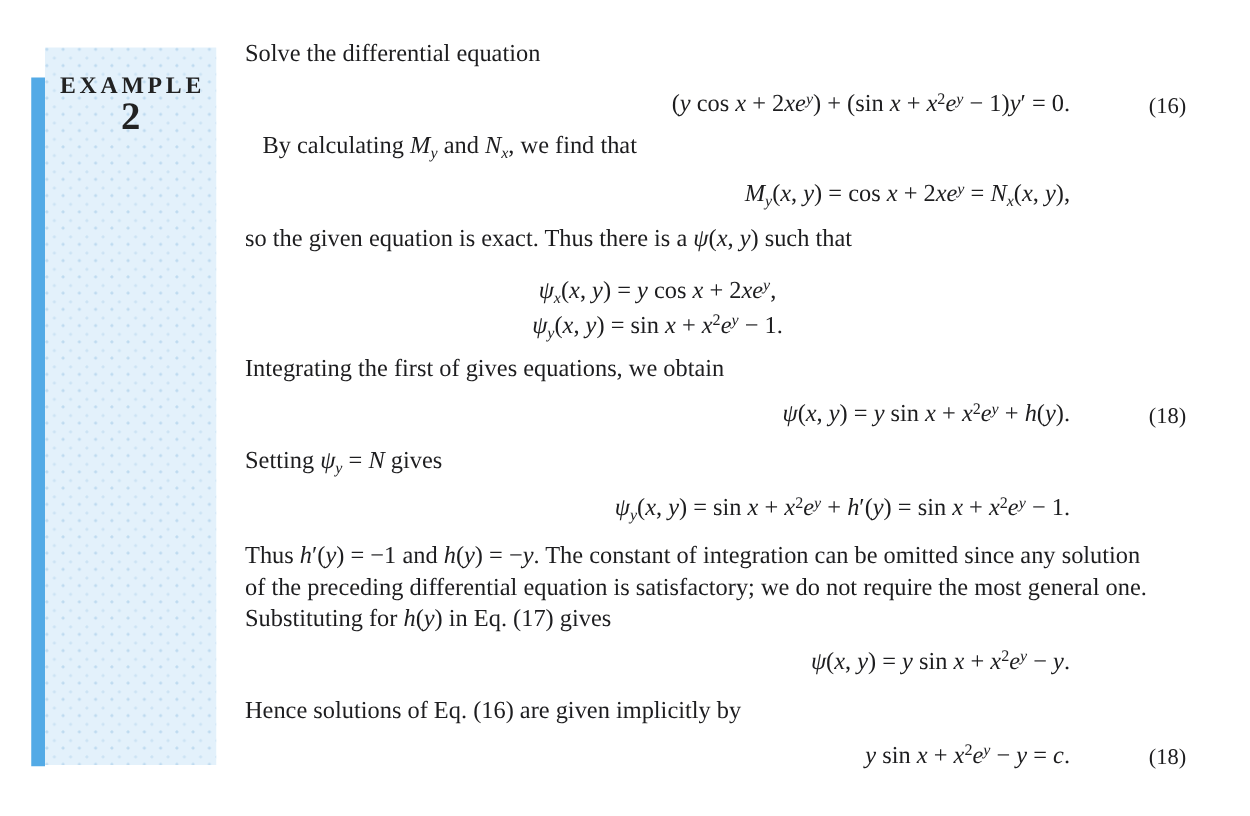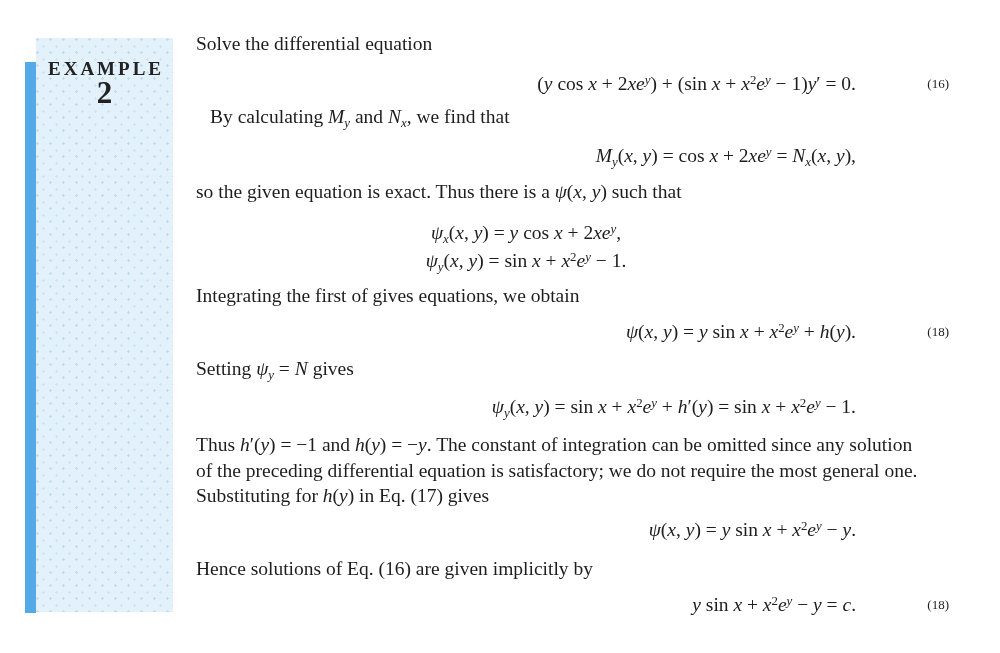--- a/index.html
+++ b/index.html
@@ -48,21 +48,21 @@
   .para-block { position: absolute; left: 0; }
   .para-block div { font-size: 19.5px; line-height: 25.6px; white-space: nowrap; }
 
   .eq-row { position: absolute; left: 0; width: 753px; }
   .eq-center {
     width: 660px; text-align: right;
     font-size: 19.5px; line-height: 24px; white-space: nowrap;
   }
   .eq-num {
     position: absolute; right: 0; top: 0;
-    font-size: 13px; line-height: 24px;
+    font-size: 18px; line-height: 24px;
   }
   .eq-group { position: absolute; left: 0; width: 660px; text-align: center; }
   .eq-group-inner {
     display: inline-block; text-align: center;
     font-size: 19.5px; line-height: 28px; white-space: nowrap;
   }
 
   i { font-style: italic; }
   sup { font-size: 0.66em; position: relative; top: -0.5em; line-height: 0; vertical-align: baseline; }
   sub { font-size: 0.66em; position: relative; top: 0.28em; line-height: 0; vertical-align: baseline; }

